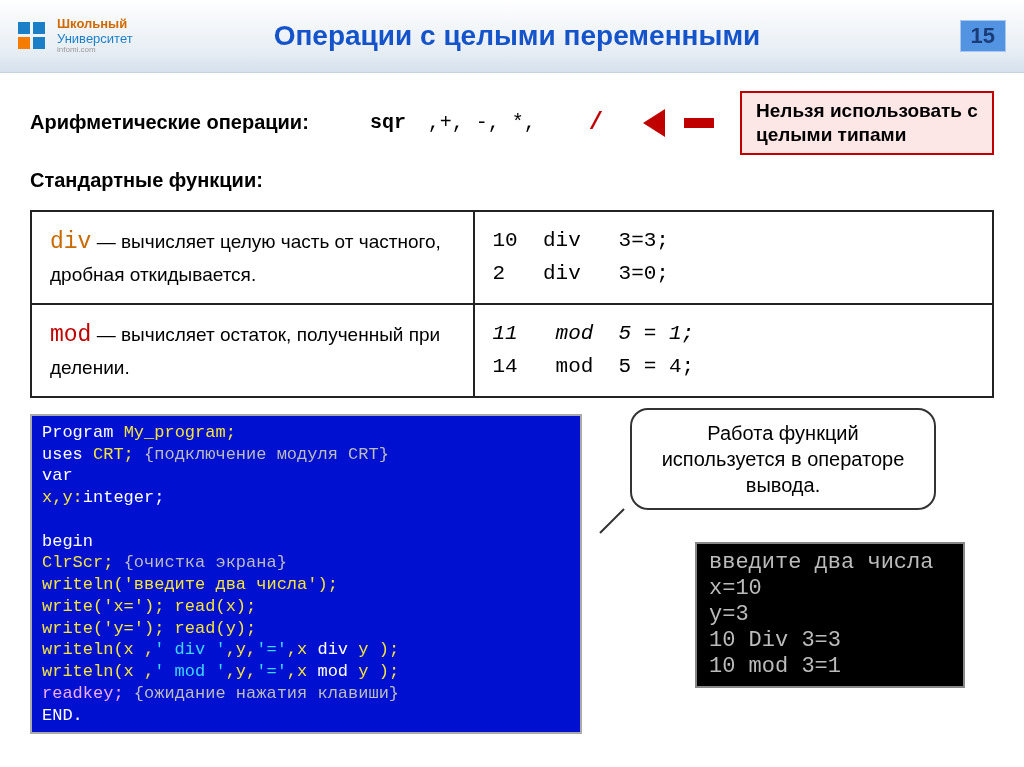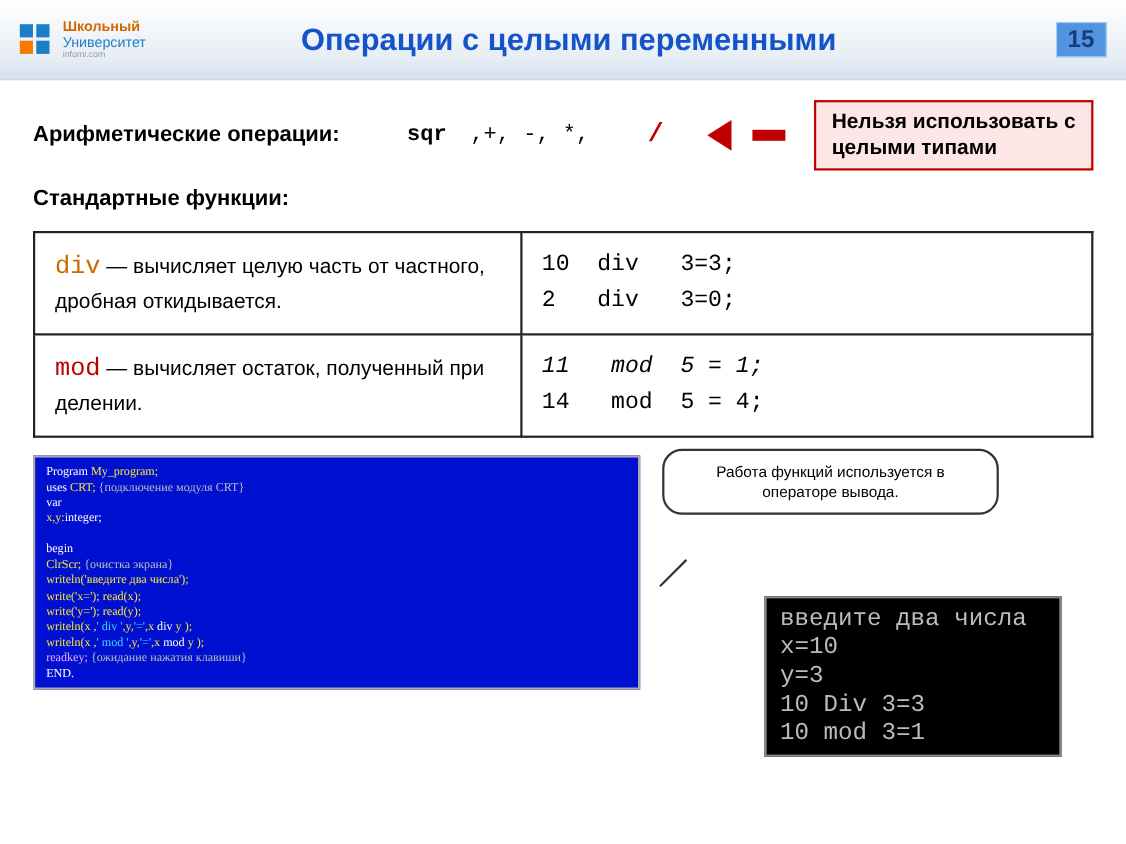--- a/index.html
+++ b/index.html
@@ -129,44 +129,44 @@
   .ital { font-style: italic; }
 
   .screenshots-row {
     display: flex;
     gap: 20px;
     position: relative;
   }
   .code-box {
     background: #0010d0;
     color: #c8c8c8;
-    font-family: Liberation Serif, serif;
-    font-size: 11px;
+    font-family: Liberation Mono, monospace;
+    font-size: 17px;
     line-height: 1.28;
     padding: 6px 10px 6px 10px;
     width: 552px;
     box-sizing: border-box;
     border: 2px solid #aaa;
     position: relative;
   }
   .code-box .cyan { color: #3fd8ff; }
   .code-box .white { color: #fff; }
   .code-box .yellow { color: #f4e43a; }
   .code-box .gray { color: #bcbcbc; }
   .code-box .green { color: #f0abfc; }
 
   .callout {
     position: absolute;
     top: -6px;
-    left: 572px;
+    left: 600px;
     width: 270px;
     border: 2px solid #333;
     border-radius: 18px;
     padding: 10px 16px;
-    font-size: 14px;
+    font-size: 20px;
     text-align: center;
     background: #fff;
     line-height: 1.3;
   }
   .callout-line {
     position: absolute;
     top: 106px;
     left: 565px;
     width: 34px;
     height: 2px;

